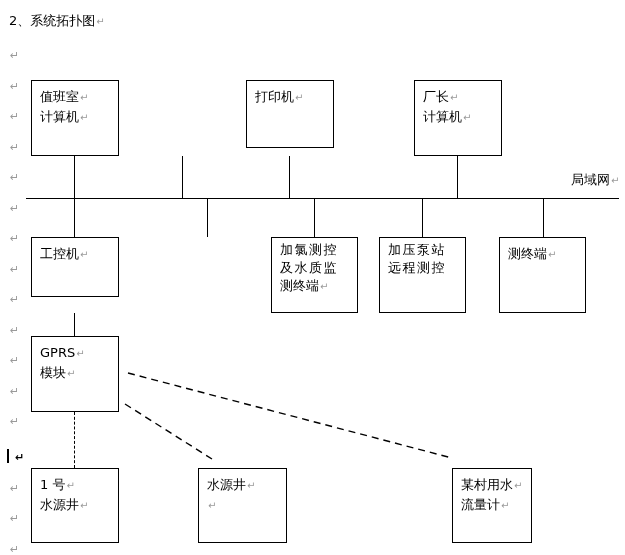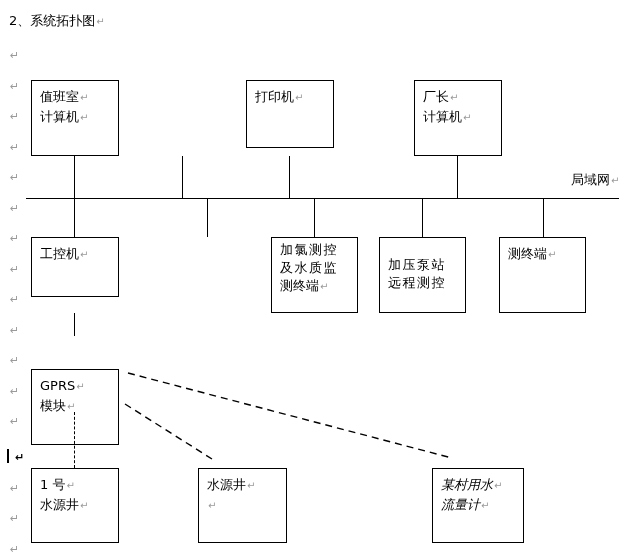--- a/index.html
+++ b/index.html
@@ -163,32 +163,32 @@
     <div class="line"><span>工控机</span><span class="pm">↵</span></div>
   </div>
 
 
   <div class="node" style="left:271px; top:237px; width:87px; height:76px; padding-top:3px; line-height:18px;">
     <div class="line wide"><span>加氯测控</span></div>
     <div class="line wide"><span>及水质监</span></div>
     <div class="line"><span>测终端</span><span class="pm">↵</span></div>
   </div>
 
-  <div class="node" style="left:379px; top:237px; width:87px; height:76px; padding-top:18px; line-height:18px;">
+  <div class="node" style="left:379px; top:237px; width:87px; height:76px; padding-top:3px; line-height:18px;">
     <div class="line wide"><span>加压泵站</span></div>
     <div class="line wide"><span>远程测控</span></div>
   </div>
 
   <div class="node" style="left:499px; top:237px; width:87px; height:76px;">
     <div class="line"><span>测终端</span><span class="pm">↵</span></div>
   </div>
 
   <div class="vline" style="left:74px; top:313px; height:23px;"></div>
 
-  <div class="node" style="left:31px; top:336px; width:88px; height:76px;margin-top:33px;">
+  <div class="node" style="left:31px; top:336px; width:88px; height:76px;">
     <div class="line"><span>GPRS</span><span class="pm">↵</span></div>
     <div class="line"><span>模块</span><span class="pm">↵</span></div>
   </div>
 
   <div class="vdash" style="left:74px; top:412px; height:56px;"></div>
 
   <svg class="diag" viewBox="0 0 625 555">
     <line x1="128" y1="373" x2="452" y2="458" stroke="#000" stroke-width="1.4" stroke-dasharray="7,5"></line>
     <line x1="125" y1="404" x2="212" y2="459" stroke="#000" stroke-width="1.4" stroke-dasharray="7,5"></line>
   </svg>
@@ -196,18 +196,18 @@
   <div class="node" style="left:31px; top:468px; width:88px; height:75px;">
     <div class="line"><span>1 号</span><span class="pm">↵</span></div>
     <div class="line"><span>水源井</span><span class="pm">↵</span></div>
   </div>
 
   <div class="node" style="left:198px; top:468px; width:89px; height:75px;">
     <div class="line"><span>水源井</span><span class="pm">↵</span></div>
     <div class="line"><span class="pm">↵</span></div>
   </div>
 
-  <div class="node" style="left:432px; top:468px; width:92px; height:75px;font-style:italic;">
+  <div class="node" style="left:452px; top:468px; width:80px; height:75px;">
     <div class="line"><span>某村用水</span><span class="pm">↵</span></div>
     <div class="line"><span>流量计</span><span class="pm">↵</span></div>
   </div>
 
 </div>
 
 </body></html>

